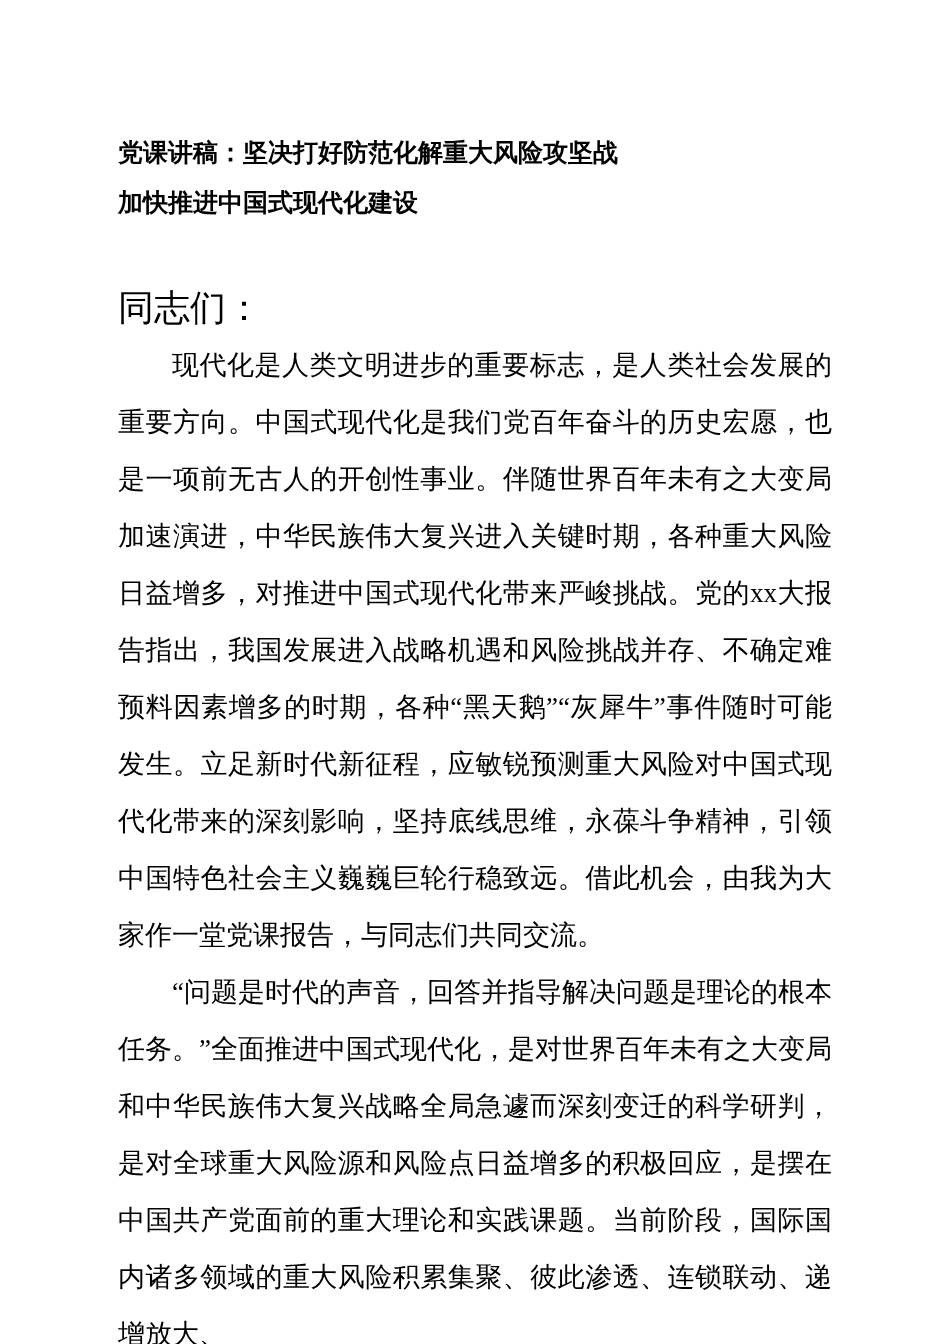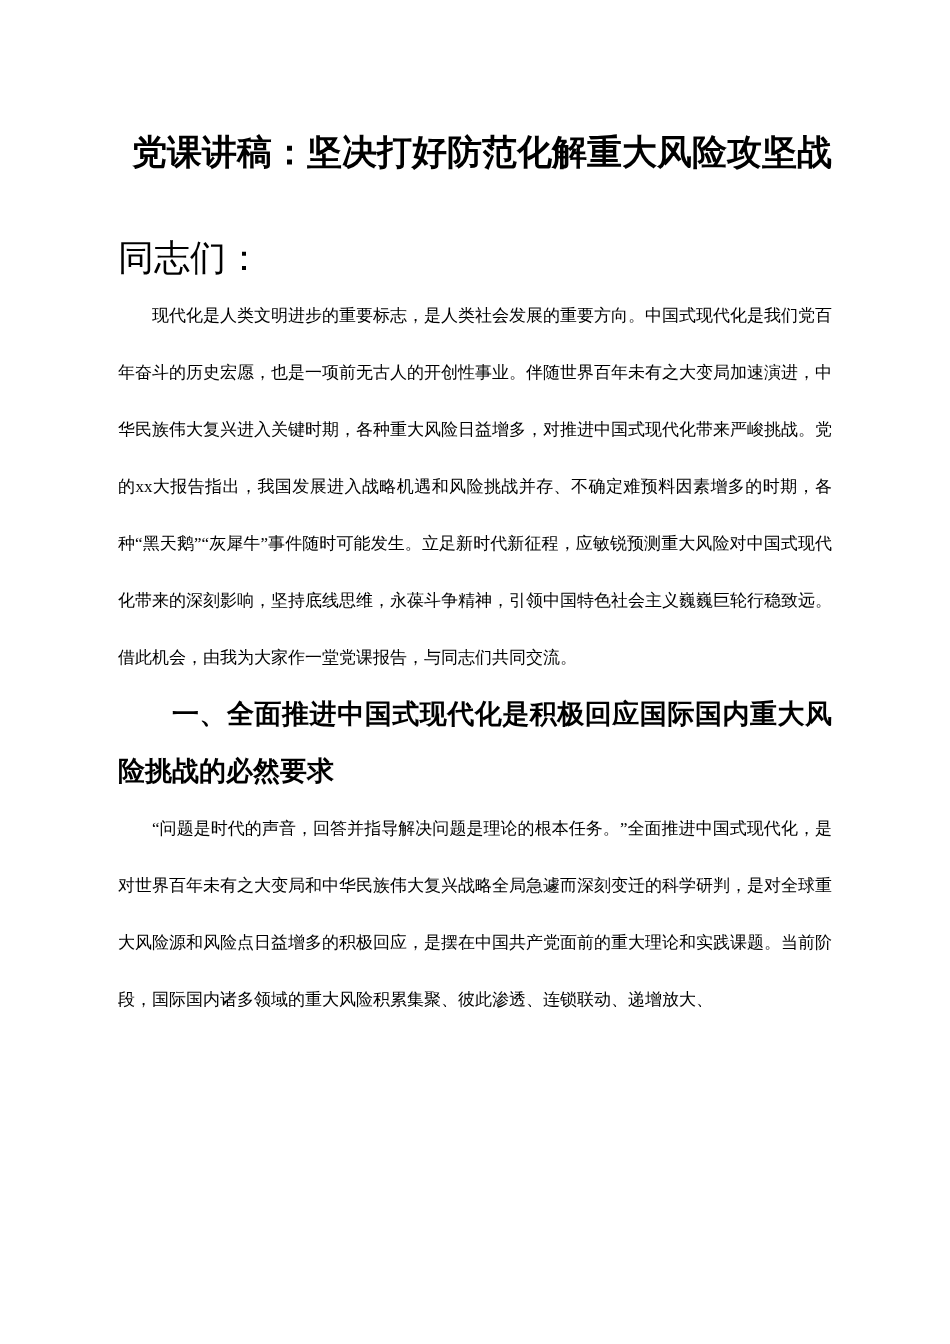--- a/index.html
+++ b/index.html
@@ -14,38 +14,38 @@
     margin: 0 auto;
     background: #ffffff;
     box-sizing: border-box;
     padding: 128px 118px 0 118px;
     font-family: "Liberation Serif", "DejaVu Serif", serif;
     color: #000000;
     overflow: hidden;
   }
   .doc-title {
     margin: 0 0 52px 0;
-    font-size: 35px;
+    font-size: 25px;
     font-weight: bold;
-    text-align: right;
+    text-align: left;
     line-height: 50px;
   }
   .title-line {
     display: block;
     white-space: nowrap;
   }
   .salutation {
     margin: 0;
     font-size: 36px;
     line-height: 57px;
     text-align: justify;
   }
   .para {
     margin: 0;
-    font-size: 17px;
+    font-size: 27px;
     line-height: 57px;
     text-align: justify;
     text-indent: 2em;
     word-break: break-all;
   }
   .section-heading {
     margin: 0;
     font-size: 27px;
     font-weight: bold;
     line-height: 57px;
@@ -54,23 +54,23 @@
     word-break: break-all;
   }
 </style>
 </head>
 <body>
 
 <div class="page">
 
   <h1 class="doc-title">
     <span class="title-line">党课讲稿：坚决打好防范化解重大风险攻坚战</span>
+    <span class="title-line">加快推进中国式现代化建设</span>
   </h1>
 
   <p class="salutation">同志们：</p>
 
   <p class="para">现代化是人类文明进步的重要标志，是人类社会发展的重要方向。中国式现代化是我们党百年奋斗的历史宏愿，也是一项前无古人的开创性事业。伴随世界百年未有之大变局加速演进，中华民族伟大复兴进入关键时期，各种重大风险日益增多，对推进中国式现代化带来严峻挑战。党的xx大报告指出，我国发展进入战略机遇和风险挑战并存、不确定难预料因素增多的时期，各种“黑天鹅”“灰犀牛”事件随时可能发生。立足新时代新征程，应敏锐预测重大风险对中国式现代化带来的深刻影响，坚持底线思维，永葆斗争精神，引领中国特色社会主义巍巍巨轮行稳致远。借此机会，由我为大家作一堂党课报告，与同志们共同交流。</p>
 
-  <h2 class="section-heading">一、全面推进中国式现代化是积极回应国际国内重大风险挑战的必然要求</h2>
 
   <p class="para">“问题是时代的声音，回答并指导解决问题是理论的根本任务。”全面推进中国式现代化，是对世界百年未有之大变局和中华民族伟大复兴战略全局急遽而深刻变迁的科学研判，是对全球重大风险源和风险点日益增多的积极回应，是摆在中国共产党面前的重大理论和实践课题。当前阶段，国际国内诸多领域的重大风险积累集聚、彼此渗透、连锁联动、递增放大、</p>
 
 </div>
 
 </body></html>

